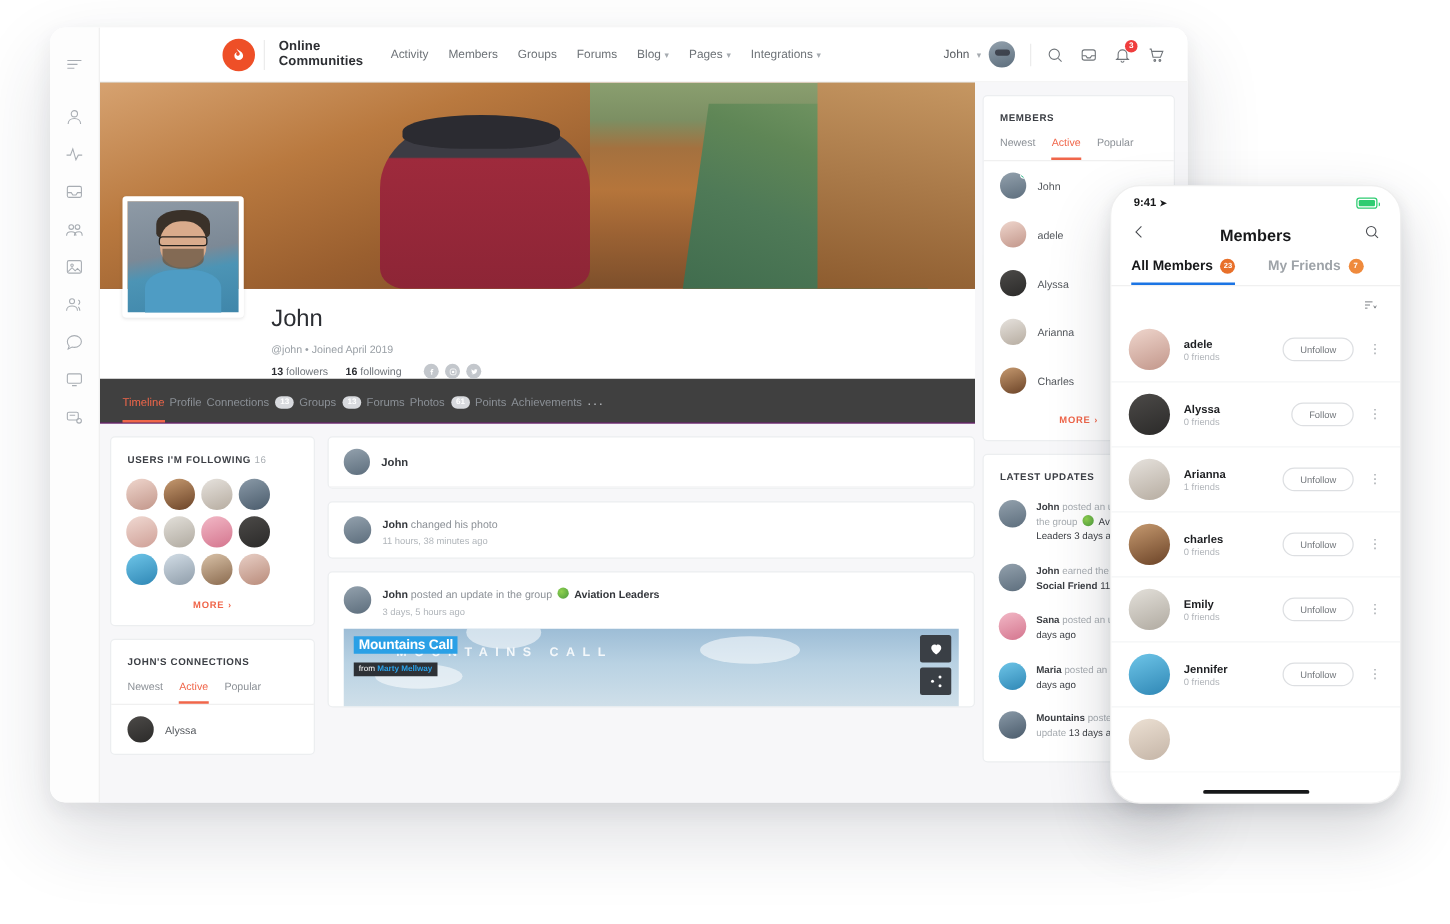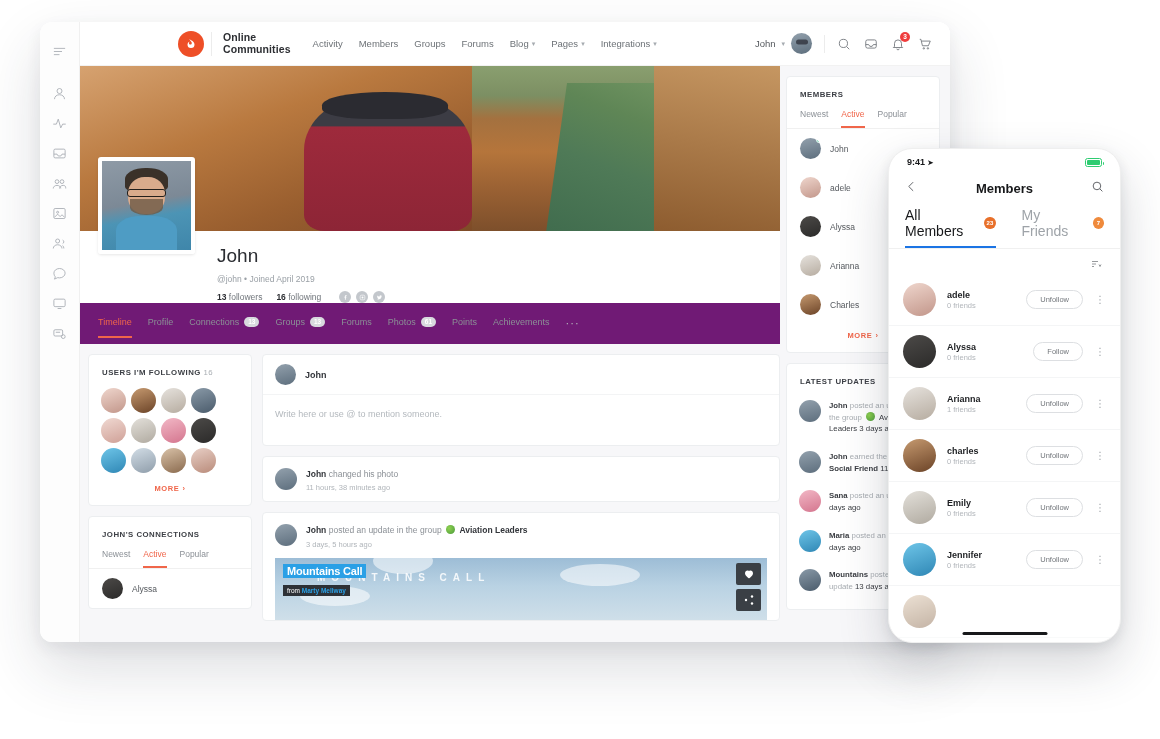--- a/index.html
+++ b/index.html
@@ -152,23 +152,23 @@
   .meta-line { font-size:8.5px; color:#9aa0a6; margin-bottom:7px; }
   .follow-row { display:flex; align-items:center; gap:14px; }
   .follow-stat { font-size:8.5px; color:#70757b; }
   .follow-stat b { color:#2c2e33; font-size:8.5px; }
   .social-icons { display:flex; gap:5px; margin-left:4px;}
   .soc { width:12px; height:12px; border-radius:50%; background:#c3c7cc; display:flex;align-items:center;justify-content:center;}
   .soc svg{width:7px;height:7px;fill:#fff;}
 
   
   .profile-tabs {
-    display:flex; align-items:center; gap:16px;
-    padding: 14px 18px 0 18px; border-bottom:6px solid #701a75;
-    background:#701a75;
+    display:flex; align-items:center; gap:4px;
+    padding: 14px 18px 0 18px; border-bottom:1px solid #701a75;
+    background:#404040;
   }
   .ptab {
     font-size:9px; color:#8b9096; padding-bottom:9px; cursor:pointer;
     display:flex; align-items:center; gap:5px; border-bottom:2px solid transparent;
     white-space:nowrap;
   }
   .ptab.active { color:#f0664a; border-bottom-color:#f0664a; }
   .ptab-badge {
     background:#d8dade; color:#fff; font-size:6.5px; font-weight:bold;
     border-radius:8px; padding:1.5px 4px; line-height:1;
@@ -275,21 +275,21 @@
     padding:0 18px; font-size:9px; font-weight:bold; color:#17181a;
   }
   .batt { width:17px; height:9px; border:1px solid #2ecc71; border-radius:2.5px; position:relative; }
   .batt::after{content:"";position:absolute;left:1px;top:1px;bottom:1px;right:1px;background:#2ecc71;border-radius:1px;}
   .batt::before{content:"";position:absolute;right:-3px;top:3px;width:1.5px;height:3px;background:#2ecc71;border-radius:0 1px 1px 0;}
   .mnav { display:flex; align-items:center; padding:4px 16px 10px 16px; }
   .mnav-title { flex:1; text-align:center; font-size:13px; font-weight:bold; color:#17181a; }
   .mnav svg { width:13px; height:13px; stroke:#4a4d52; fill:none; stroke-width:1.6;}
   .mtabs { display:flex; border-bottom:1px solid #f0f0f0; padding:0 16px; gap:26px;}
   .mtab { display:flex; align-items:center; gap:6px; padding-bottom:7px; border-bottom:2px solid transparent; cursor:pointer;}
-  .mtab-label { font-size:14px; color:#9ea3a8; font-weight:normal;}
+  .mtab-label { font-size:11px; color:#9ea3a8; font-weight:bold;}
   .mtab.active .mtab-label { color:#17181a; }
   .mtab.active { border-bottom-color:#1b74e4; }
   .mtab-badge { background:#ef8a3c; color:#fff; font-size:6px; font-weight:bold;
     width:12px;height:12px;border-radius:50%;display:flex;align-items:center;justify-content:center;}
   .mtab.active .mtab-badge { background:#e8702a; }
   .msort { display:flex; justify-content:flex-end; padding:9px 18px 4px 0; }
   .msort svg{width:12px;height:12px;stroke:#6a6e73;fill:none;stroke-width:1.4;}
   .mrow { display:flex; align-items:center; padding:9px 14px; border-bottom:1px solid #f4f5f6; gap:11px;}
   .mrow-av { width:33px;height:33px;border-radius:50%;flex:0 0 33px; overflow:hidden;}
   .mrow-info { flex:1; min-width:0;}
@@ -600,23 +600,20 @@
               </div>
             </div>
           </div>
 
           <div class="center-col">
             <div class="composer">
               <div class="composer-head">
                 <div class="member-av fjohn"></div>
                 <div class="composer-name">John</div>
               </div>
-              <div class="composer-box">
-                <div class="composer-ph">Write here or use @ to mention someone.</div>
-              </div>
             </div>
 
             <div class="post">
               <div class="post-head">
                 <div class="post-av fjohn"></div>
                 <div>
                   <div class="post-text">
                     <b>John</b>
                     <span>changed his photo</span>
                   </div>

